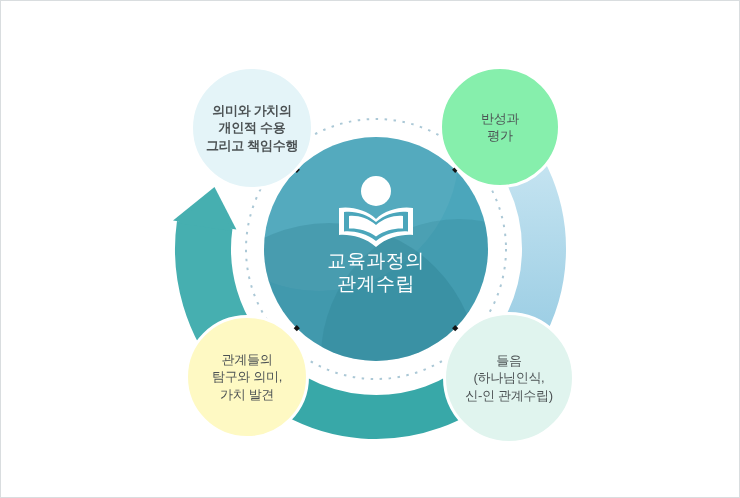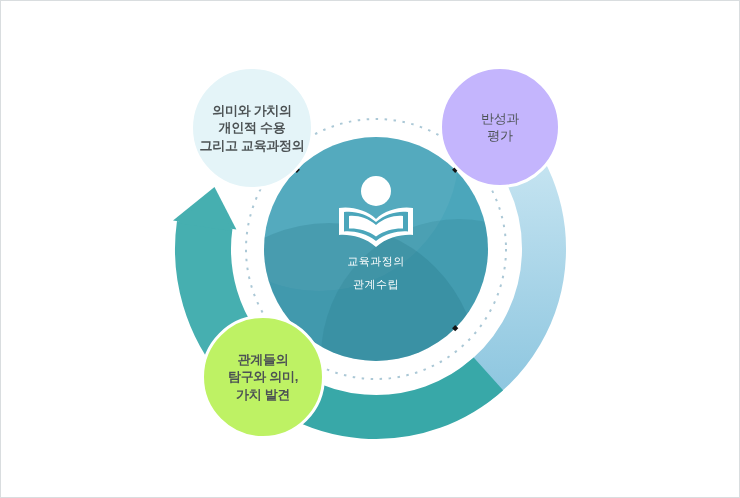--- a/index.html
+++ b/index.html
@@ -13,27 +13,27 @@
   .bubble{
     position:absolute;border-radius:50%;border:3px solid #ffffff;
     display:flex;flex-direction:column;align-items:center;justify-content:center;
     text-align:center;box-sizing:border-box;
   }
   .bubble .bline{
     font-size:13px;line-height:17.5px;color:#4c5254;letter-spacing:-0.3px;
     white-space:nowrap;
   }
   .b-tl{left:189px;top:65px;width:124px;height:124px;background:#e4f4f8;font-weight:bold;}
-  .b-tr{left:438px;top:65px;width:122px;height:122px;background:#c4b5fd;}
-  .b-bl{left:200px;top:314px;width:124px;height:124px;background:#bef264;font-weight:bold;}
+  .b-tr{left:438px;top:65px;width:122px;height:122px;background:#86efac;}
+  .b-bl{left:184px;top:314px;width:124px;height:124px;background:#fef9c3;}
   .b-br{left:442px;top:311px;width:132px;height:132px;background:#e0f4ee;}
   
   .center-label{
     position:absolute;left:295px;top:249px;width:160px;text-align:center;
-    color:#ffffff;font-size:11px;line-height:22.5px;letter-spacing:0.5px;
+    color:#ffffff;font-size:19px;line-height:22.5px;letter-spacing:0.5px;
   }
 </style>
 </head>
 <body>
 
 <div class="canvas">
 
   <svg class="layer" width="740" height="498" viewBox="0 0 740 498">
     <defs>
       <linearGradient id="gradBlue" x1="0" y1="0" x2="0" y2="1">
@@ -89,28 +89,33 @@
   </svg>
 
   <div class="center-label">
     <div>교육과정의</div>
     <div>관계수립</div>
   </div>
 
   <div class="bubble b-tl">
     <div class="bline">의미와 가치의</div>
     <div class="bline">개인적 수용</div>
-    <div class="bline">그리고 교육과정의</div>
+    <div class="bline">그리고 책임수행</div>
   </div>
 
   <div class="bubble b-tr">
     <div class="bline">반성과</div>
     <div class="bline">평가</div>
   </div>
 
   <div class="bubble b-bl">
     <div class="bline">관계들의</div>
     <div class="bline">탐구와 의미,</div>
     <div class="bline">가치 발견</div>
   </div>
 
+  <div class="bubble b-br">
+    <div class="bline">들음</div>
+    <div class="bline">(하나님인식,</div>
+    <div class="bline">신-인 관계수립)</div>
+  </div>
 
 </div>
 
 </body></html>

